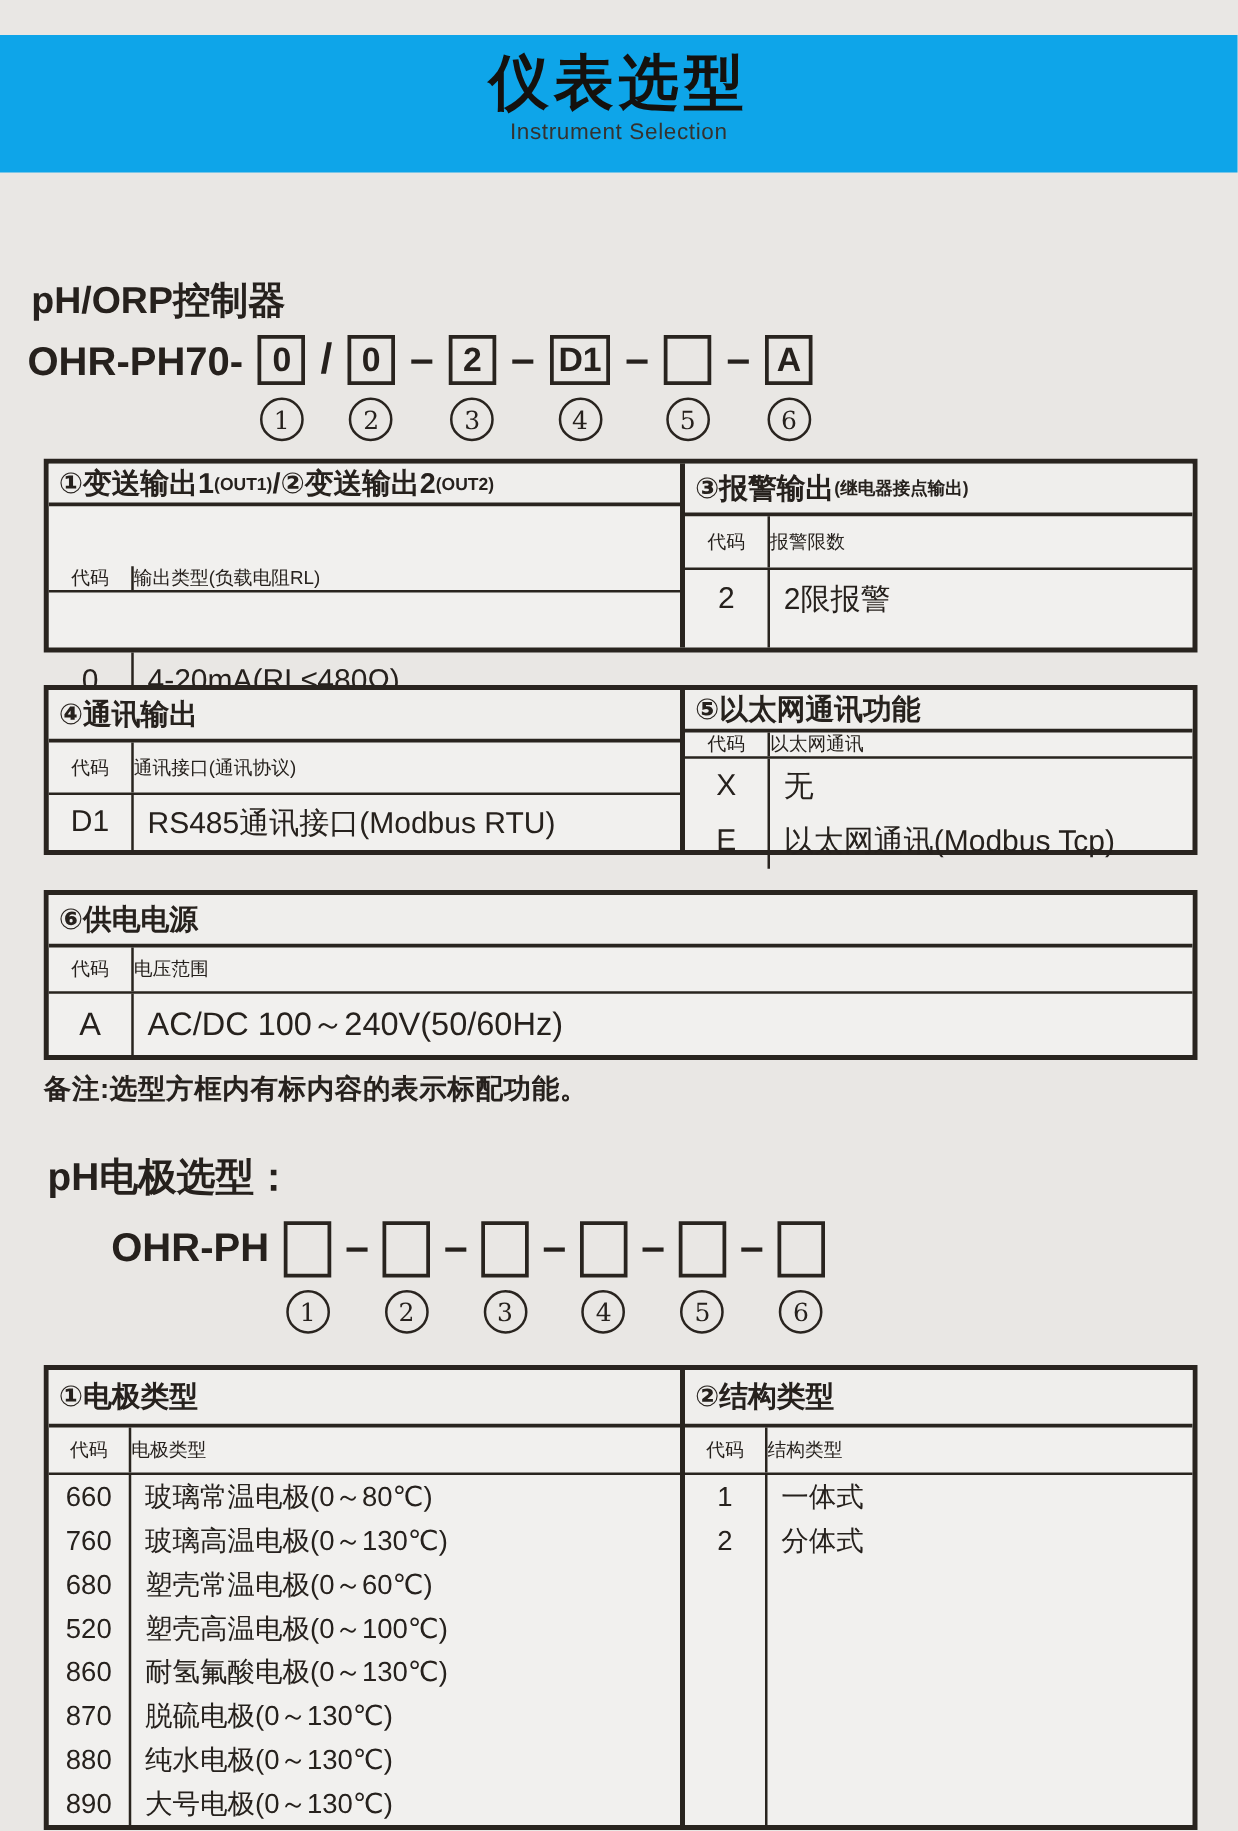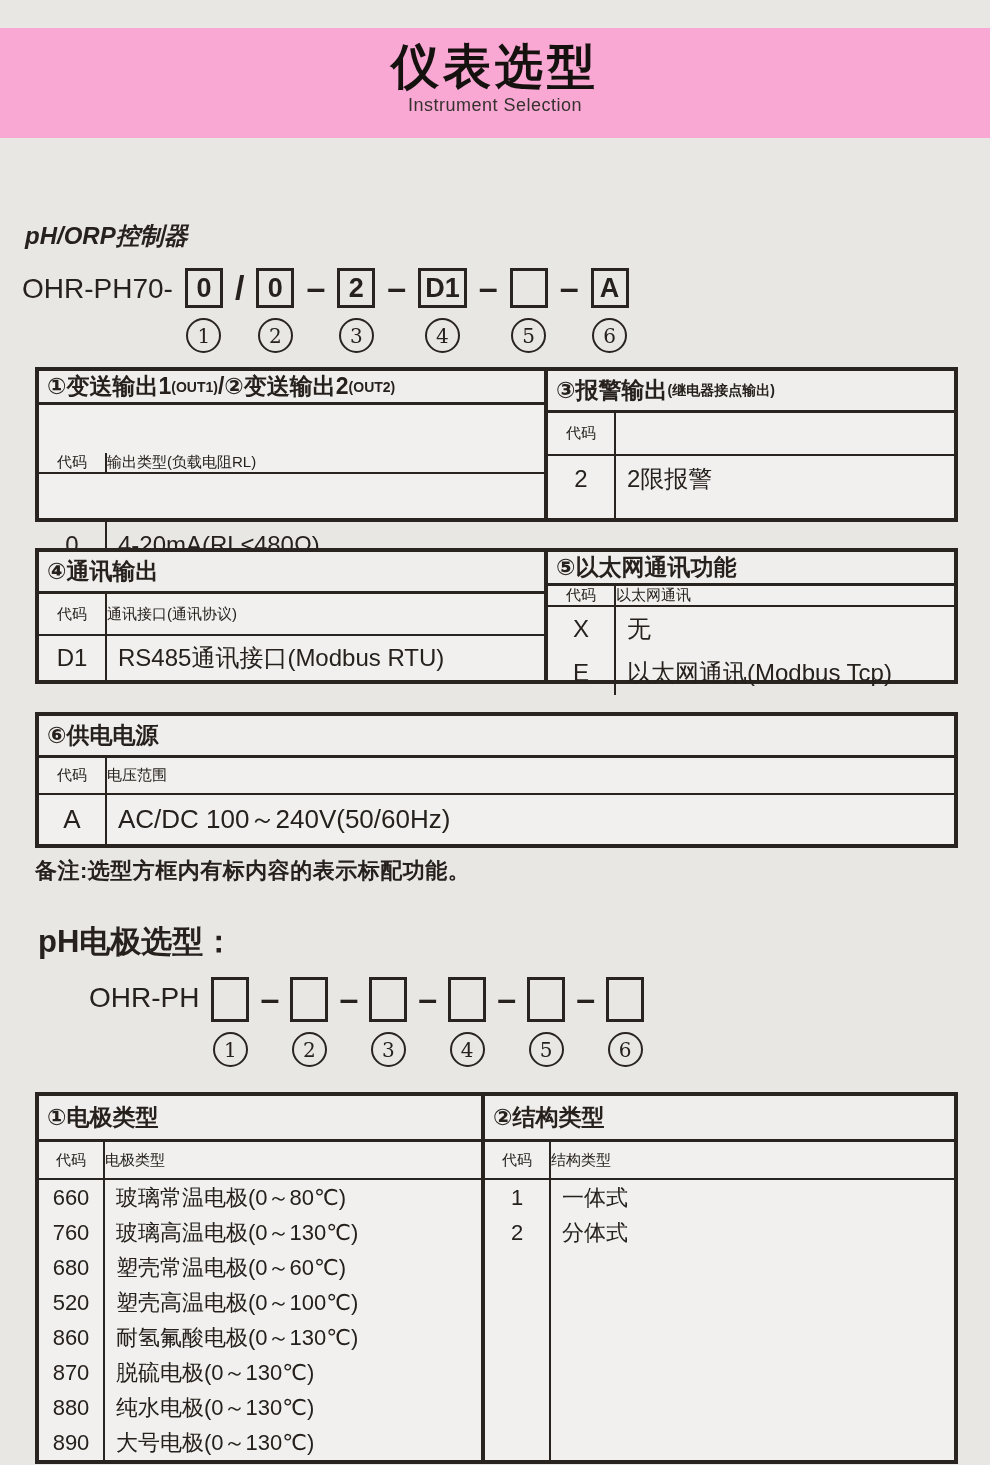--- a/index.html
+++ b/index.html
@@ -2,29 +2,29 @@
 <html><head>
 <meta charset="utf-8">
 <style>
   html,body{margin:0;padding:0;}
   body{
     width:990px;height:1465px;overflow:hidden;position:relative;
     background:#e9e7e4;color:#26211d;
     font-family:"Liberation Sans","DejaVu Sans",sans-serif;
   }
   
-  .band{position:absolute;top:28px;left:0;width:990px;height:110px;background:#f9a8d4;text-align:center;}
+  .band{position:absolute;top:28px;left:0;width:990px;height:110px;background:#0ea5e9;text-align:center;}
   .band .title{padding-top:12px;font-size:48px;font-weight:700;letter-spacing:4px;color:#14110e;line-height:54px;}
   .band .subtitle{font-size:18px;color:#35322e;letter-spacing:.5px;line-height:22px;}
   
-  .h-ctrl{position:absolute;top:220px;left:25px;font-size:24px;font-weight:600;font-style:italic;}
+  .h-ctrl{position:absolute;top:220px;left:25px;font-size:30px;font-weight:600;}
   .h-elec{position:absolute;top:921px;left:38px;font-size:31px;font-weight:700;}
   
   .codeline{position:absolute;display:flex;align-items:flex-start;}
-  .codeline .prefix{font-size:28px;font-weight:400;line-height:42px;margin-right:12px;letter-spacing:0px;}
+  .codeline .prefix{font-size:32px;font-weight:700;line-height:42px;margin-right:12px;letter-spacing:0px;}
   .unit{display:flex;flex-direction:column;align-items:center;}
   .cbox{box-sizing:border-box;min-width:38px;height:40px;border:3px solid #29241f;
         display:flex;align-items:center;justify-content:center;
         font-size:27px;font-weight:700;padding:0 4px;line-height:1;}
   .cnum{margin-top:10px;width:31px;height:31px;border:2px solid #29241f;border-radius:50%;
         display:flex;align-items:center;justify-content:center;font-size:20px;
         font-family:"DejaVu Serif","Liberation Serif",serif;}
   .csep{font-size:34px;font-weight:700;line-height:38px;margin:0 12px;}
   .line1{top:268px;left:22px;}
   .line2{top:977px;left:54px;margin-left:35px;}
@@ -58,21 +58,21 @@
   .t2 .sh{height:43px;}  .t2 .ch{height:43px;}
   .t2 .cc,.t2 .codes{width:68px;}
   .t2 .bcell{height:44px;}
   
   .t3{top:712px;height:136px;}
   .t3 .sh{height:42px;}  .t3 .ch{height:37px;}
   .t3 .cc,.t3 .codes{width:68px;}
   .t3 .bcell{height:48px;font-size:26px;}
   
   .t4{top:1092px;height:372px;}
-  .t4 .sL{width:446px;}
+  .t4 .sL{width:509px;}
   .t4 .sh{height:46px;}  .t4 .ch{height:38px;}
   .t4 .cc,.t4 .codes{width:66px;}
   .t4 .bcell{height:35px;font-size:22px;}
   
   .note{position:absolute;top:856px;left:35px;font-size:22px;font-weight:700;letter-spacing:.5px;}
 </style>
 </head>
 <body>
 
 <div class="band">
@@ -136,20 +136,21 @@
         </div>
     </div>
   </div>
   <div class="sect sR">
     <div class="sh">
       <span>③报警输出</span>
         <span class="sm">(继电器接点输出)</span>
     </div>
     <div class="ch">
       <div class="cc">代码</div>
+      <div class="dc">报警限数</div>
     </div>
     <div class="tb">
       <div class="codes">
           <div class="bcell">2</div>
         </div>
       <div class="descs">
           <div class="bcell">2限报警</div>
         </div>
     </div>
   </div>

